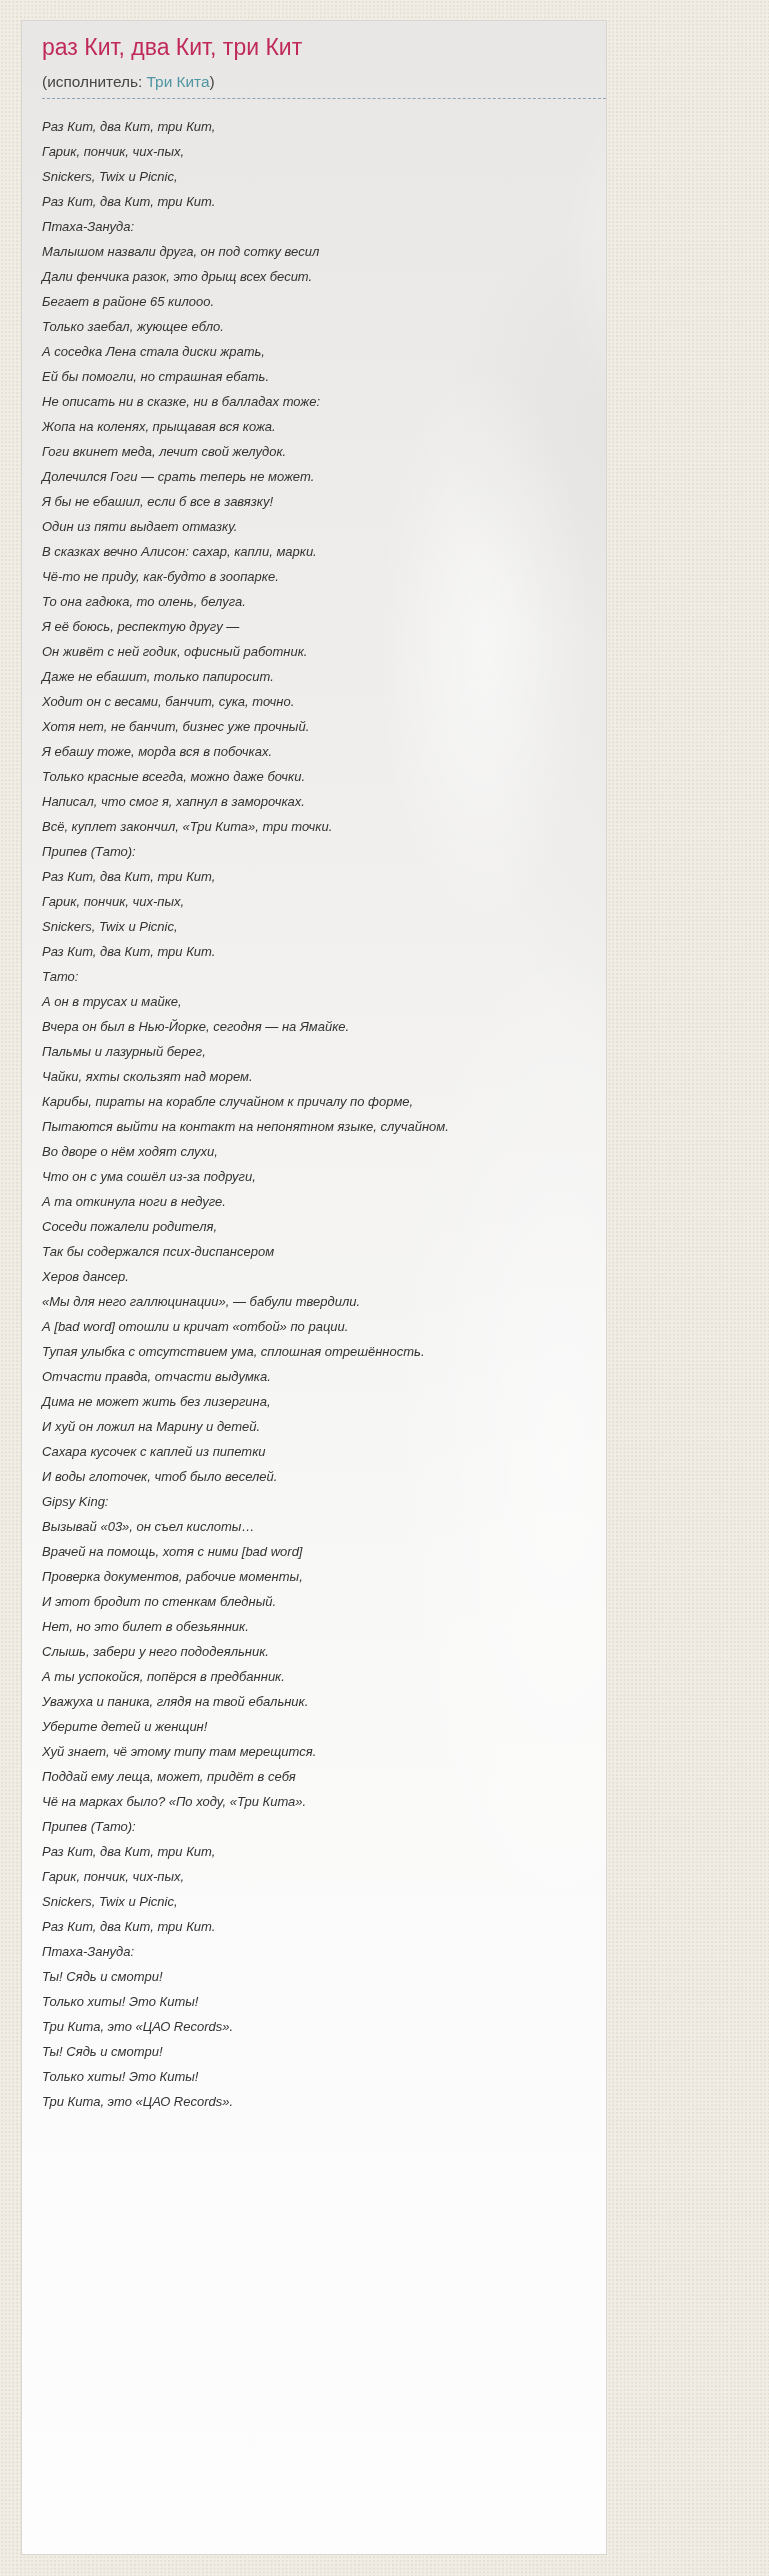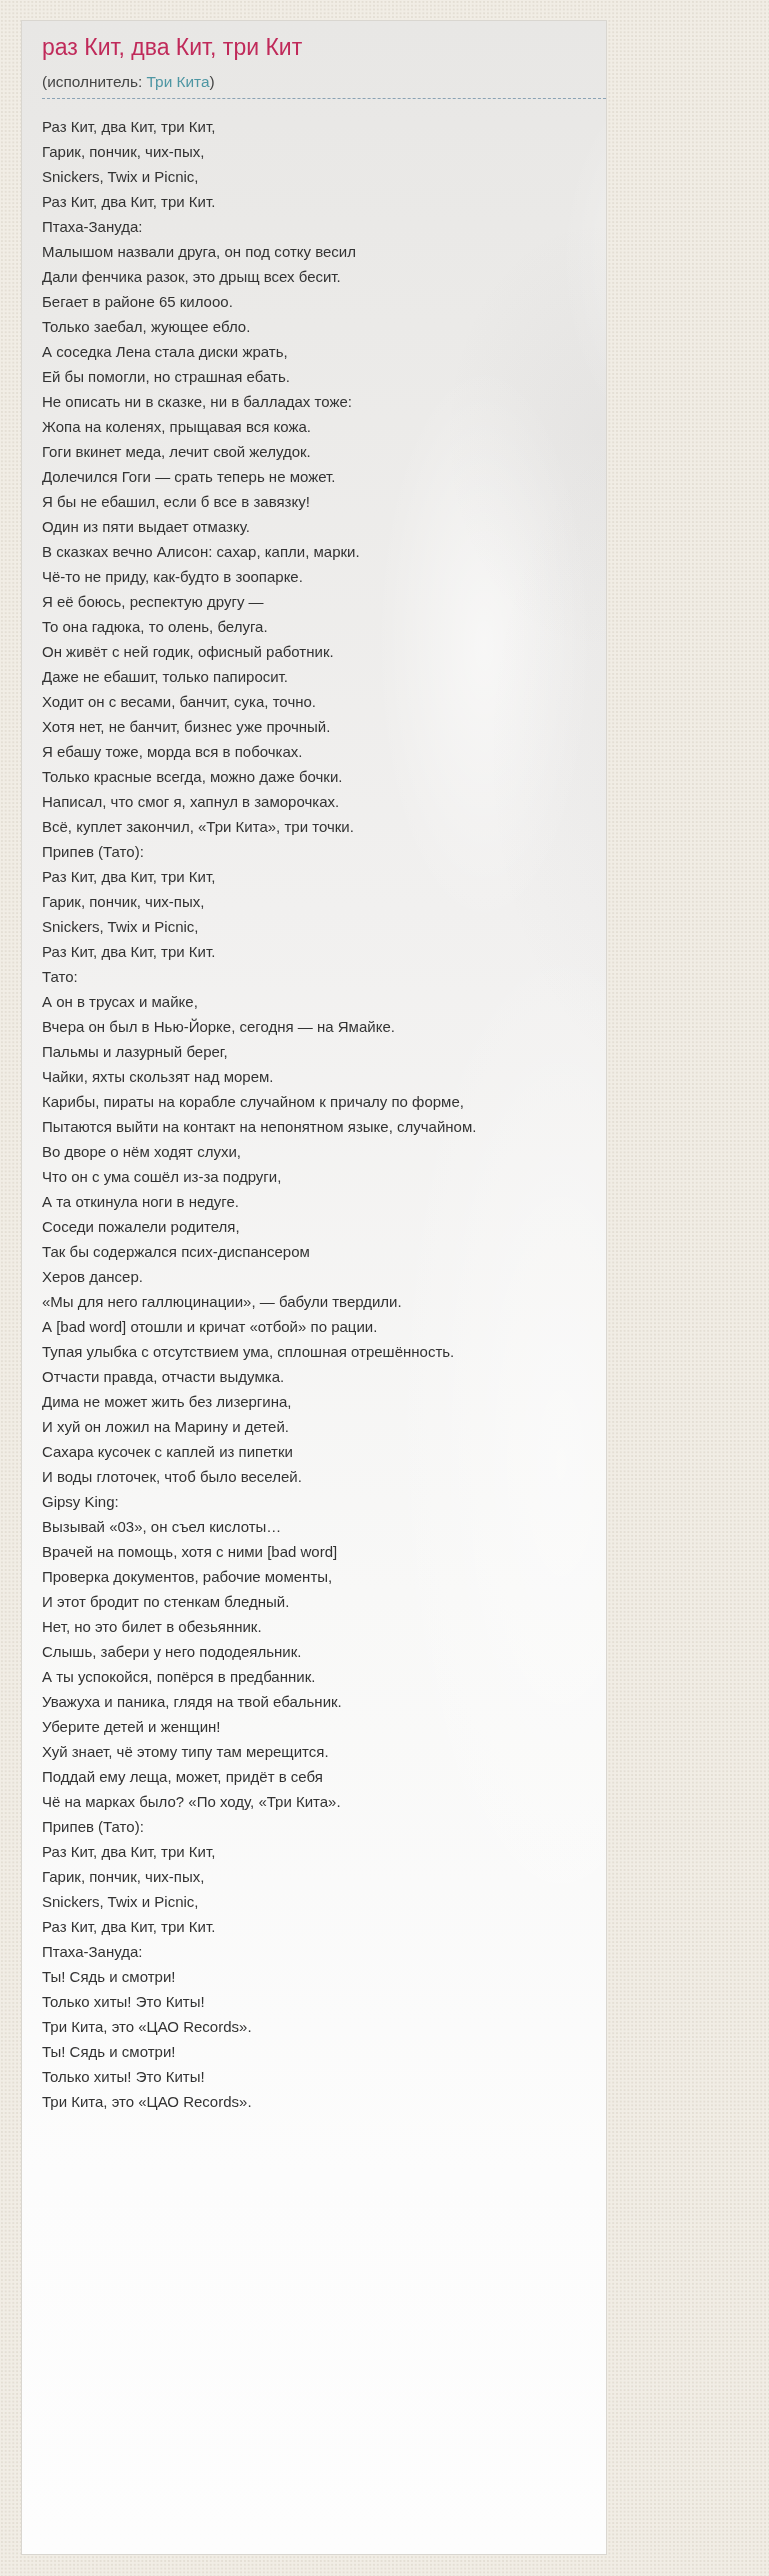--- a/index.html
+++ b/index.html
@@ -44,22 +44,23 @@
   .artist-line a{
     color:var(--link-color);text-decoration:none;cursor:pointer;
   }
   .separator{
     margin-top:6.7px;margin-right:0;
     border-bottom:1px dashed var(--sep-color);
     height:0;
   }
   .lyrics{
     margin-top:14.4px;
-    font-size:15px;line-height:25px;color:var(--text-color);
+    font-size:13px;line-height:25px;color:var(--text-color);
     padding-right:17px;
+    font-style:italic;
   }
   .stanza + .stanza{}
   .line{white-space:nowrap;}
 </style>
 </head>
 <body>
 
 <div class="card">
   <div class="watermark"></div>
   <div class="inner">
@@ -90,22 +91,22 @@
         </div>
         <div class="stanza">
           <div class="line">Гоги вкинет меда, лечит свой желудок.</div>
           <div class="line">Долечился Гоги — срать теперь не может.</div>
           <div class="line">Я бы не ебашил, если б все в завязку!</div>
           <div class="line">Один из пяти выдает отмазку.</div>
         </div>
         <div class="stanza">
           <div class="line">В сказках вечно Алисон: сахар, капли, марки.</div>
           <div class="line">Чё-то не приду, как-будто в зоопарке.</div>
+          <div class="line">То она гадюка, то олень, белуга.</div>
           <div class="line">Я её боюсь, респектую другу —</div>
-          <div class="line">То она гадюка, то олень, белуга.</div>
         </div>
         <div class="stanza">
           <div class="line">Он живёт с ней годик, офисный работник.</div>
           <div class="line">Даже не ебашит, только папиросит.</div>
           <div class="line">Ходит он с весами, банчит, сука, точно.</div>
           <div class="line">Хотя нет, не банчит, бизнес уже прочный.</div>
         </div>
         <div class="stanza">
           <div class="line">Я ебашу тоже, морда вся в побочках.</div>
           <div class="line">Только красные всегда, можно даже бочки.</div>

